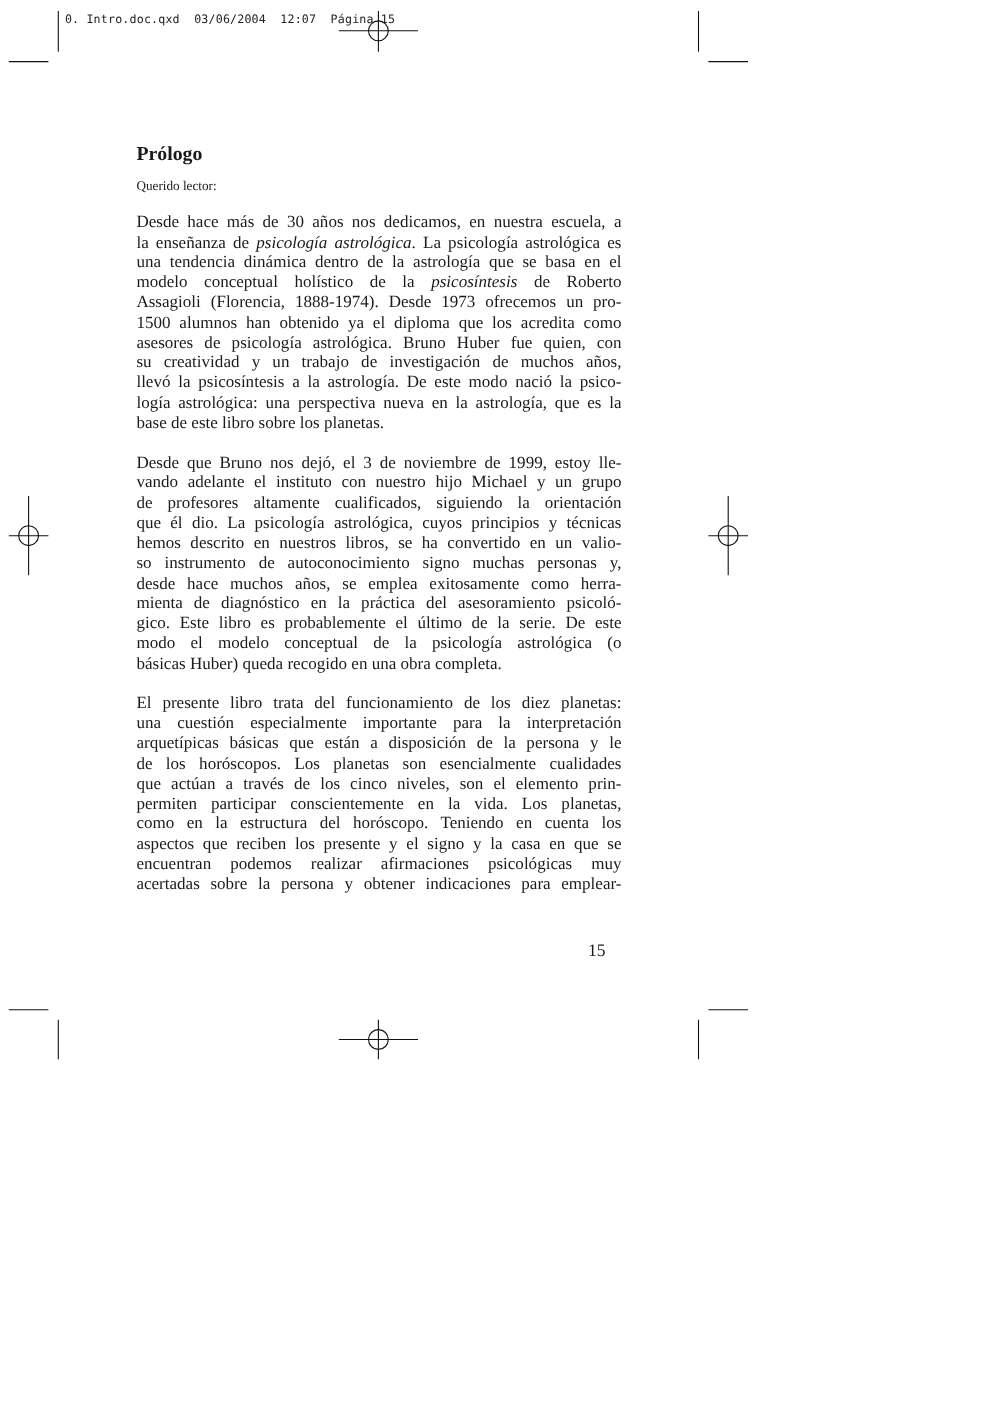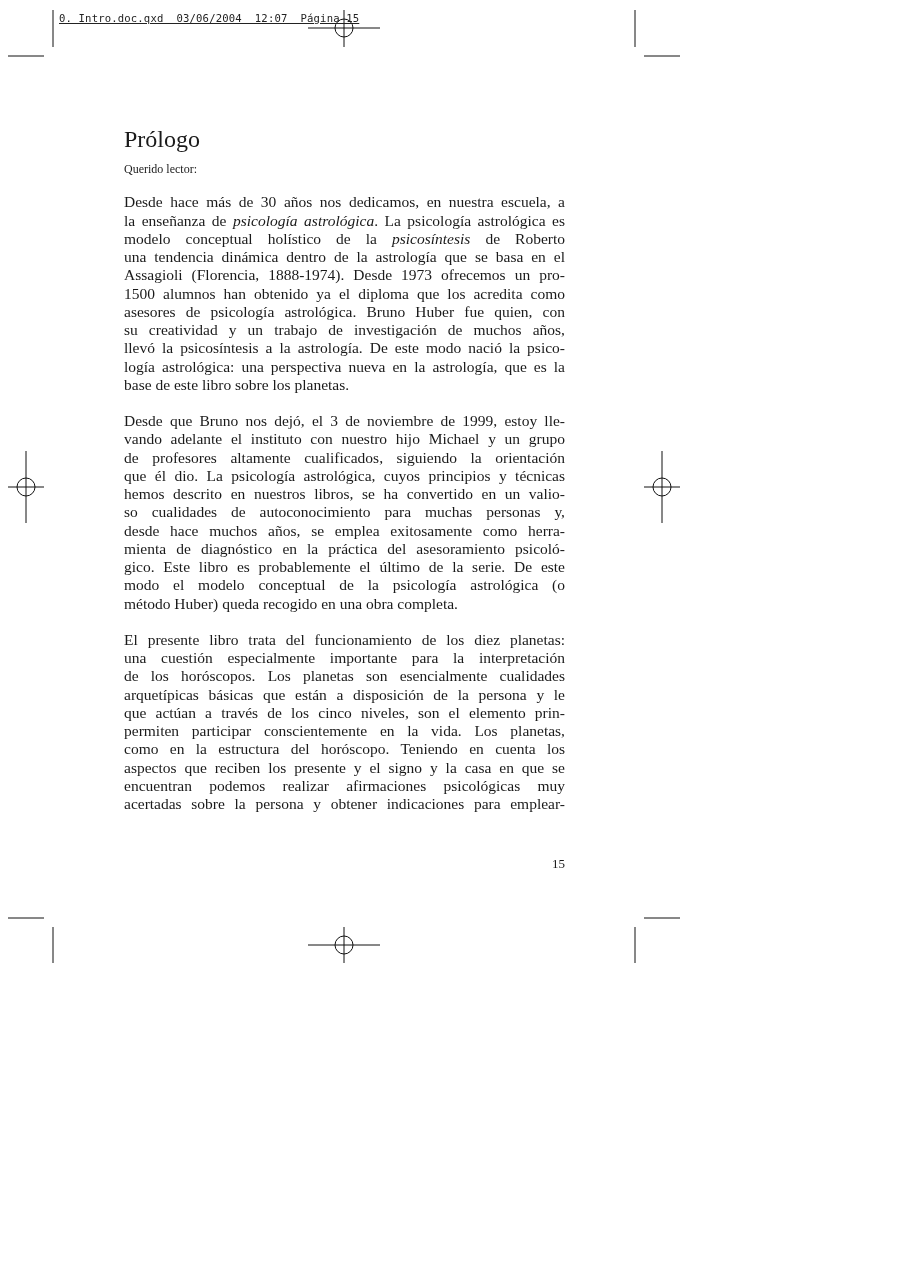--- a/index.html
+++ b/index.html
@@ -1,38 +1,38 @@
 <!DOCTYPE html>
 <html><head>
   <meta charset="utf-8">
   <style>
     html, body { margin: 0; padding: 0; background: #ffffff; }
     body { width: 905px; height: 1280px; position: relative; overflow: hidden; color: #111; }
     svg.marks { position: absolute; left: 0; top: 0; width: 905px; height: 1280px; pointer-events: none; }
     .slug {
       position: absolute; left: 59px; top: 12px;
       font-family: "DejaVu Sans Mono", "Liberation Mono", monospace;
-      font-size: 10.6px; letter-spacing: 0.15px; color: #222; white-space: pre; text-decoration: underline;
+      font-size: 10.6px; letter-spacing: 0.15px; color: #222; white-space: pre;
     }
     .page-text {
       position: absolute; left: 124px; top: 127px; width: 441px;
       font-family: "Liberation Serif", "DejaVu Serif", serif;
       font-size: 15.5px; line-height: 18.25px; color: #1a1a1a;
     }
     .page-title {
       font-family: "Liberation Serif", "DejaVu Serif", serif;
-      font-weight: normal; font-size: 24px; line-height: 24px; margin: 0 0 9px 0;
+      font-weight: bold; font-size: 18px; line-height: 24px; margin: 0 0 9px 0;
     }
     .salutation { margin: 0 0 14px 0; font-size: 12px; }
     .para { margin: 15px 0 18px 0; text-align: justify; text-align-last: left; }
     .line { display: block; text-align: justify; text-align-last: justify; white-space: nowrap; }
     .line.last { text-align-last: left; }
     .page-number {
-      position: absolute; left: 520px; top: 856px; width: 45px; text-align: right;
-      font-family: "Liberation Serif", "DejaVu Serif", serif; font-size: 13px; color: #1a1a1a;
+      position: absolute; left: 520px; top: 856px; width: 45px; text-align: center;
+      font-family: "Liberation Serif", "DejaVu Serif", serif; font-size: 16px; color: #1a1a1a;
     }
   </style>
 </head>
 <body>
 
 <svg class="marks" xmlns="http://www.w3.org/2000/svg" viewBox="0 0 905 1280">
     <line x1="53" y1="10" x2="53" y2="47" stroke="#111111" stroke-width="1"></line>
     <line x1="8" y1="56" x2="44" y2="56" stroke="#111111" stroke-width="1"></line>
     <line x1="635" y1="10" x2="635" y2="47" stroke="#111111" stroke-width="1"></line>
     <line x1="644" y1="56" x2="680" y2="56" stroke="#111111" stroke-width="1"></line>
@@ -64,48 +64,48 @@
 
 <div class="slug">0. Intro.doc.qxd  03/06/2004  12:07  Página 15</div>
 
 <div class="page-text">
   <h1 class="page-title">Prólogo</h1>
   <p class="salutation">Querido lector:</p>
   <div id="paragraphs">
       <p class="para">
         <span class="line">Desde hace más de 30 años nos dedicamos, en nuestra escuela, a</span>
         <span class="line">la enseñanza de <em>psicología astrológica</em>. La psicología astrológica es</span>
+        <span class="line">una tendencia dinámica dentro de la astrología que se basa en el</span>
         <span class="line">modelo conceptual holístico de la <em>psicosíntesis</em> de Roberto</span>
-        <span class="line">una tendencia dinámica dentro de la astrología que se basa en el</span>
         <span class="line">Assagioli (Florencia, 1888-1974). Desde 1973 ofrecemos un pro-</span>
         <span class="line">1500 alumnos han obtenido ya el diploma que los acredita como</span>
         <span class="line">asesores de psicología astrológica. Bruno Huber fue quien, con</span>
         <span class="line">su creatividad y un trabajo de investigación de muchos años,</span>
         <span class="line">llevó la psicosíntesis a la astrología. De este modo nació la psico-</span>
         <span class="line">logía astrológica: una perspectiva nueva en la astrología, que es la</span>
         <span class="line last">base de este libro sobre los planetas.</span>
       </p>
       <p class="para">
         <span class="line">Desde que Bruno nos dejó, el 3 de noviembre de 1999, estoy lle-</span>
         <span class="line">vando adelante el instituto con nuestro hijo Michael y un grupo</span>
         <span class="line">de profesores altamente cualificados, siguiendo la orientación</span>
         <span class="line">que él dio. La psicología astrológica, cuyos principios y técnicas</span>
         <span class="line">hemos descrito en nuestros libros, se ha convertido en un valio-</span>
-        <span class="line">so cualidades de autoconocimiento para muchas personas y,</span>
+        <span class="line">so instrumento de autoconocimiento signo muchas personas y,</span>
         <span class="line">desde hace muchos años, se emplea exitosamente como herra-</span>
         <span class="line">mienta de diagnóstico en la práctica del asesoramiento psicoló-</span>
         <span class="line">gico. Este libro es probablemente el último de la serie. De este</span>
         <span class="line">modo el modelo conceptual de la psicología astrológica (o</span>
-        <span class="line last">método Huber) queda recogido en una obra completa.</span>
+        <span class="line last">básicas Huber) queda recogido en una obra completa.</span>
       </p>
       <p class="para">
         <span class="line">El presente libro trata del funcionamiento de los diez planetas:</span>
         <span class="line">una cuestión especialmente importante para la interpretación</span>
+        <span class="line">arquetípicas básicas que están a disposición de la persona y le</span>
         <span class="line">de los horóscopos. Los planetas son esencialmente cualidades</span>
-        <span class="line">arquetípicas básicas que están a disposición de la persona y le</span>
         <span class="line">que actúan a través de los cinco niveles, son el elemento prin-</span>
         <span class="line">permiten participar conscientemente en la vida. Los planetas,</span>
         <span class="line">como en la estructura del horóscopo. Teniendo en cuenta los</span>
         <span class="line">aspectos que reciben los presente y el signo y la casa en que se</span>
         <span class="line">encuentran podemos realizar afirmaciones psicológicas muy</span>
         <span class="line">acertadas sobre la persona y obtener indicaciones para emplear-</span>
       </p>
     </div>
 </div>
 

